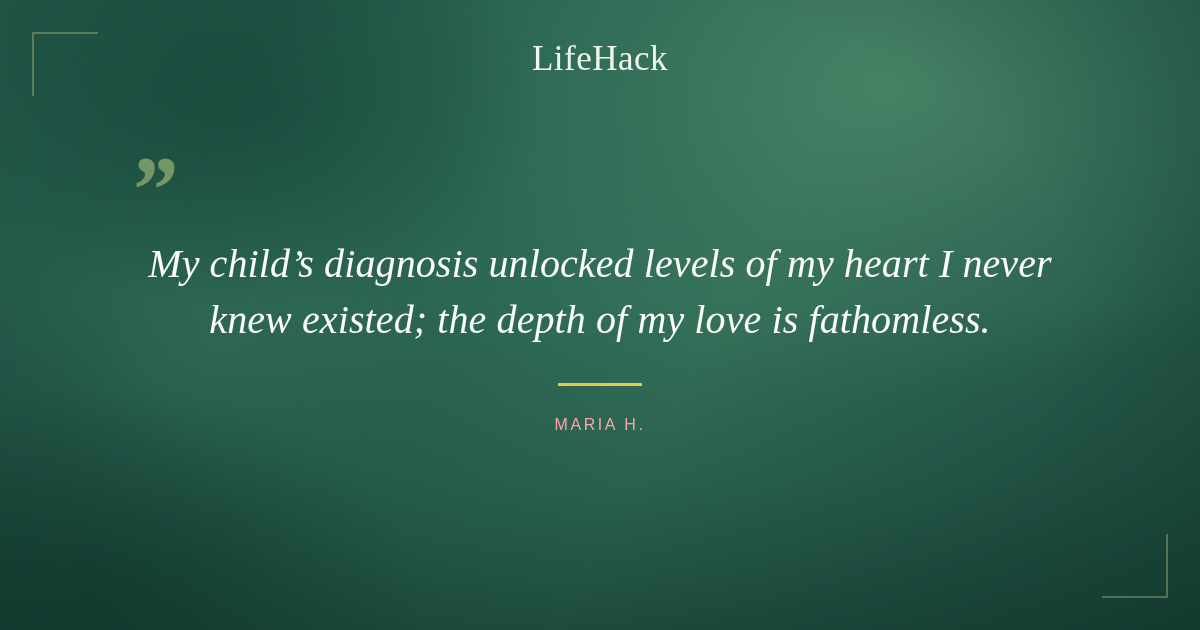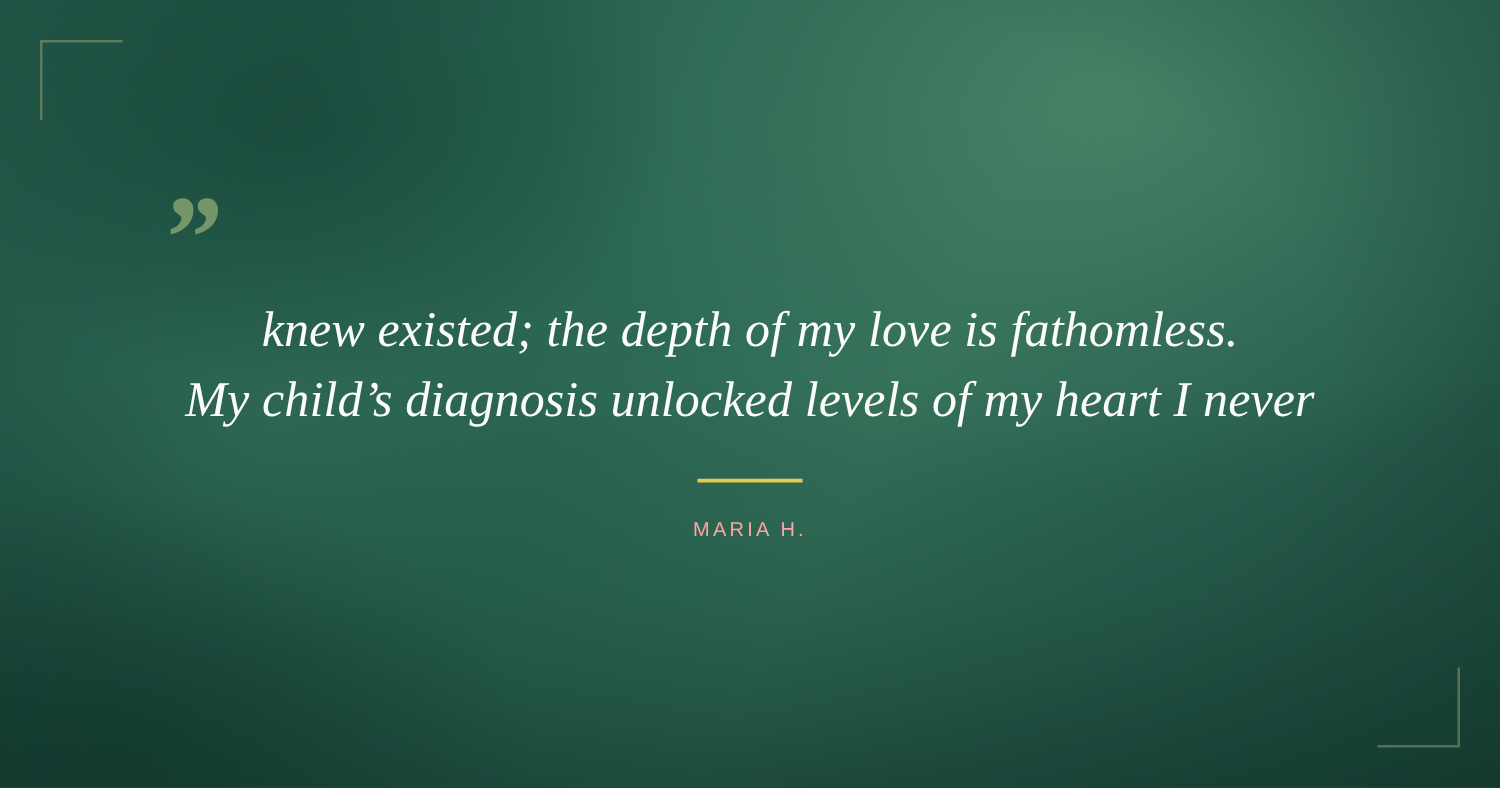--- a/index.html
+++ b/index.html
@@ -163,25 +163,26 @@
   <div class="bg-layer bg-glow-tr"></div>
   <div class="bg-layer bg-glow-ml"></div>
   <div class="bg-layer bg-shade-tl"></div>
   <div class="bg-layer bg-shade-bottom"></div>
   <div class="bg-layer bg-shade-bl"></div>
   <div class="bg-layer bg-vignette"></div>
 
   <div class="corner corner-tl"></div>
   <div class="corner corner-br"></div>
 
+  <div class="brand">LifeHack</div>
 
   <div class="quote-mark">”</div>
 
   <div class="quote-block">
+    <div class="quote-line">My child’s diagnosis unlocked levels of my heart I never</div>
     <div class="quote-line">knew existed; the depth of my love is fathomless.</div>
-    <div class="quote-line">My child’s diagnosis unlocked levels of my heart I never</div>
   </div>
 
   <div class="divider"></div>
 
   <div class="attribution">MARIA H.</div>
 
 </div>
 
 </body></html>

